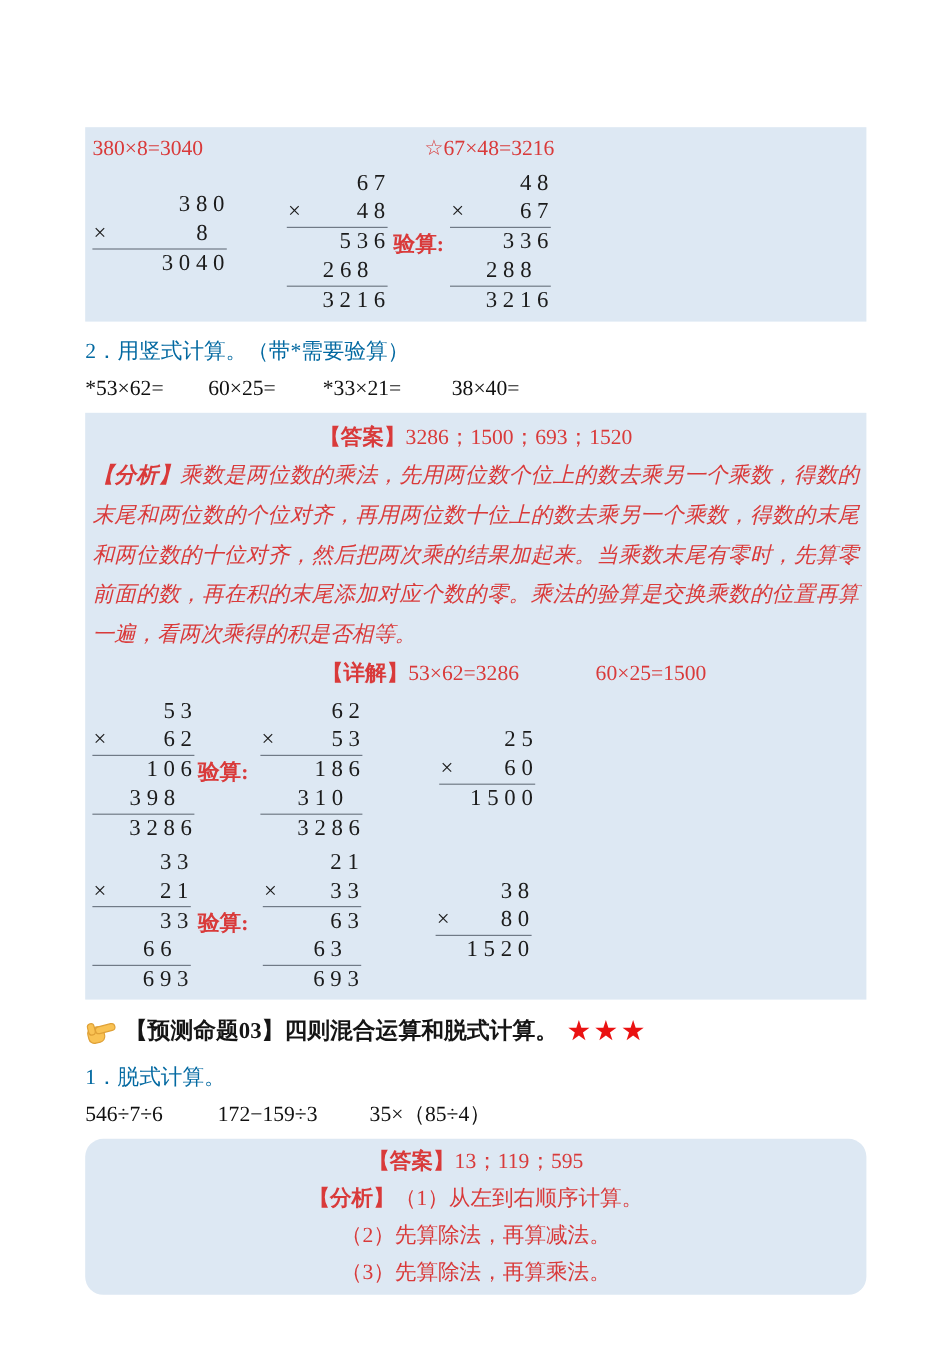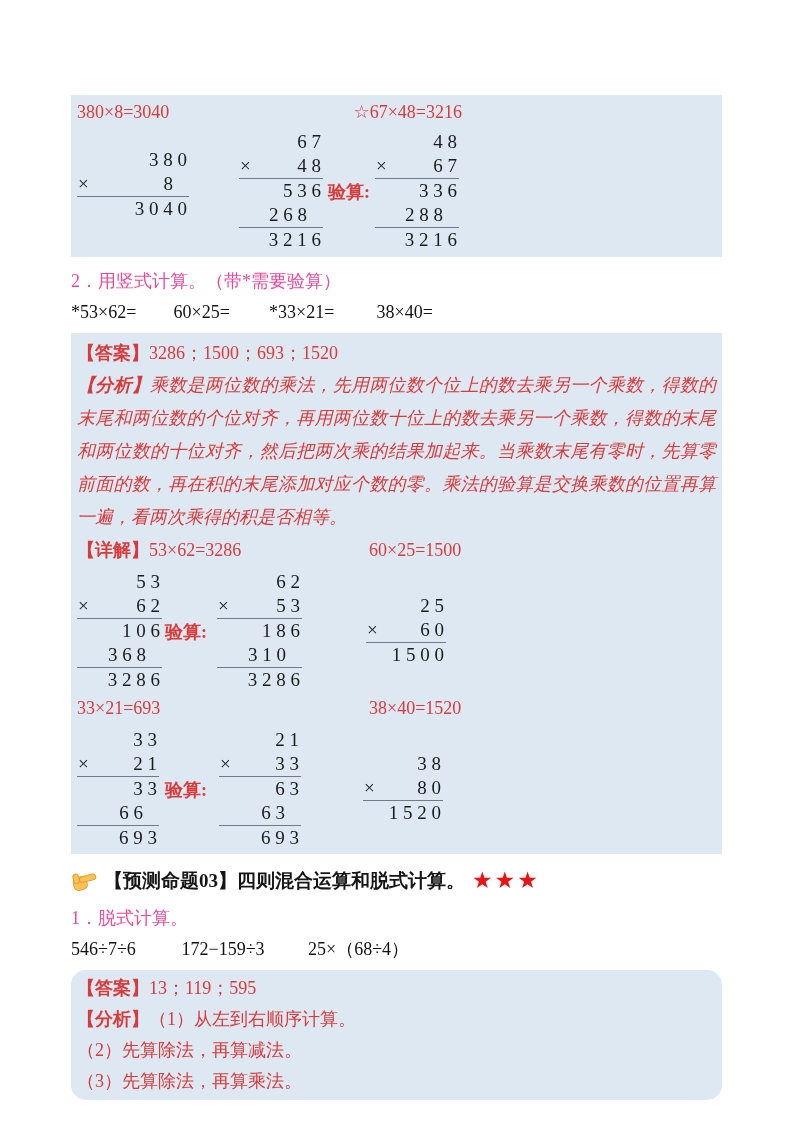--- a/index.html
+++ b/index.html
@@ -1,38 +1,38 @@
 <!DOCTYPE html>
 <html><head>
 <meta charset="utf-8">
 <style>
   html,body{margin:0;padding:0;}
   body{
     width:793px;height:1122px;background:#ffffff;overflow:hidden;
     font-family:"Liberation Serif","DejaVu Serif",serif;color:#1b1b1b;
   }
-  .page{box-sizing:border-box;width:793px;height:832px;padding:95px 71px 0 71px;}
+  .page{box-sizing:border-box;width:793px;height:832px;padding:95px 71px 0 71px;margin-top:11px;}
   .bluebox{background:#dde8f3;width:651px;box-sizing:border-box;padding:5px 6px;}
-  .redline{color:#d93a3a;font-size:18px;line-height:32px;margin:0;}
+  .redline{color:#d93a3a;font-size:18px;line-height:32px;margin:0;text-align:center;}
   .redpara{color:#d93a3a;font-size:18px;line-height:33px;margin:0;text-align:justify;font-style:italic;}
   .lbl{font-weight:bold;}
   .eqblock{display:inline-block;width:292px;}
   .eqrow{font-size:18px;line-height:20px;margin:2px 0 8px 0;color:#d93a3a;}
   .eqrow .eq1{display:inline-block;width:272px;}
   
   .calcrow{display:flex;align-items:flex-start;margin-top:4px;}
   .vcalc{font-size:19px;flex:0 0 auto;}
   .vrow{height:24px;line-height:24px;text-align:right;padding-right:2px;position:relative;white-space:nowrap;}
   .mulrow{border-bottom:1.5px solid #707a86;}
   .lastpartial{border-bottom:1.5px solid #707a86;}
   .sign{position:absolute;left:1px;top:0;}
   .check-label{color:#d93a3a;font-weight:bold;font-size:18px;line-height:24px;white-space:nowrap;flex:0 0 auto;}
   .spacer{flex:0 0 auto;height:1px;}
   
-  .qtitle{font-size:18px;line-height:22px;margin:13px 0 0 0;color:#ec4899;}
+  .qtitle{font-size:18px;line-height:22px;margin:13px 0 0 0;color:#0369a1;}
   .problems{font-size:18px;line-height:22px;margin:9px 0 0 0;color:#111;}
   .problems span{display:inline-block;}
   .box1{margin-top:0;}
   .box2{margin-top:10px;padding:4px 6px;}
   .box3{margin-top:10px;padding:3px 6px;border-radius:15px;}
   .box3 .redline{line-height:31px;}
   
   .heading{margin:14px 0 0 0;display:flex;align-items:flex-start;gap:7px;}
   .heading .htext{font-size:19px;font-weight:bold;color:#151515;line-height:26px;}
   .stars{color:#ea1212;font-size:23px;letter-spacing:2px;line-height:26px;}
@@ -85,41 +85,40 @@
 
   <div class="bluebox box2">
     <p class="redline"><span class="lbl">【答案】</span><span>3286；1500；693；1520</span></p>
     <p class="redpara"><span class="lbl">【分析】</span><span>乘数是两位数的乘法，先用两位数个位上的数去乘另一个乘数，得数的末尾和两位数的个位对齐，再用两位数十位上的数去乘另一个乘数，得数的末尾和两位数的十位对齐，然后把两次乘的结果加起来。当乘数末尾有零时，先算零前面的数，再在积的末尾添加对应个数的零。乘法的验算是交换乘数的位置再算一遍，看两次乘得的积是否相等。</span></p>
     <p class="redline"><span class="eqblock"><span class="lbl">【详解】</span><span>53×62=3286</span></span><span>60×25=1500</span></p>
     <div class="calcrow">
         <div class="vcalc" style="width: 85px; margin-top: 0px;">
           <div class="vrow top"><span>5 3</span></div>
           <div class="vrow mulrow"><span>6 2</span><span class="sign">×</span></div>
           <div class="vrow partial"><span>1 0 6</span></div>
-          <div class="vrow partial lastpartial"><span style="padding-right: 14px;">3 6 8</span></div>
+          <div class="vrow partial lastpartial"><span style="padding-right: 14px;">3 9 8</span></div>
           <div class="vrow result"><span>3 2 8 6</span></div>
         </div>
         <div class="spacer" style="width: 3px;"></div>
         <div class="check-label" style="margin-top: 50px;">验算:</div>
         <div class="spacer" style="width: 10px;"></div>
         <div class="vcalc" style="width: 85px; margin-top: 0px;">
           <div class="vrow top"><span>6 2</span></div>
           <div class="vrow mulrow"><span>5 3</span><span class="sign">×</span></div>
           <div class="vrow partial"><span>1 8 6</span></div>
           <div class="vrow partial lastpartial"><span style="padding-right: 14px;">3 1 0</span></div>
           <div class="vrow result"><span>3 2 8 6</span></div>
         </div>
         <div class="spacer" style="width: 64px;"></div>
         <div class="vcalc" style="width: 80px; margin-top: 24px;">
           <div class="vrow top"><span>2 5</span></div>
           <div class="vrow mulrow"><span>6 0</span><span class="sign">×</span></div>
           <div class="vrow result"><span>1 5 0 0</span></div>
         </div>
       </div>
-    <p class="redline"><span class="eqblock">33×21=693</span><span>38×40=1520</span></p>
     <div class="calcrow">
         <div class="vcalc" style="width: 82px; margin-top: 0px;">
           <div class="vrow top"><span>3 3</span></div>
           <div class="vrow mulrow"><span>2 1</span><span class="sign">×</span></div>
           <div class="vrow partial"><span>3 3</span></div>
           <div class="vrow partial lastpartial"><span style="padding-right: 14px;">6 6</span></div>
           <div class="vrow result"><span>6 9 3</span></div>
         </div>
         <div class="spacer" style="width: 6px;"></div>
         <div class="check-label" style="margin-top: 50px;">验算:</div>
@@ -147,21 +146,21 @@
       <rect x="2.6" y="4.2" width="5.6" height="9.5" rx="2.8" fill="#f9c253" stroke="#dfa137" stroke-width="1"></rect>
     </svg>
     <span class="htext">【预测命题03】四则混合运算和脱式计算。</span>
     <span class="stars">★★★</span>
   </div>
 
   <p class="qtitle">1．脱式计算。</p>
   <p class="problems">
     <span style="width:106px">546÷7÷6</span>
     <span style="width:122px">172−159÷3</span>
-    <span>25×（68÷4）</span>
+    <span>35×（85÷4）</span>
   </p>
 
   <div class="bluebox box3">
     <p class="redline"><span class="lbl">【答案】</span><span>13；119；595</span></p>
     <p class="redline"><span class="lbl">【分析】</span><span>（1）从左到右顺序计算。</span></p>
     <p class="redline">（2）先算除法，再算减法。</p>
     <p class="redline">（3）先算除法，再算乘法。</p>
   </div>
 
 </div>

